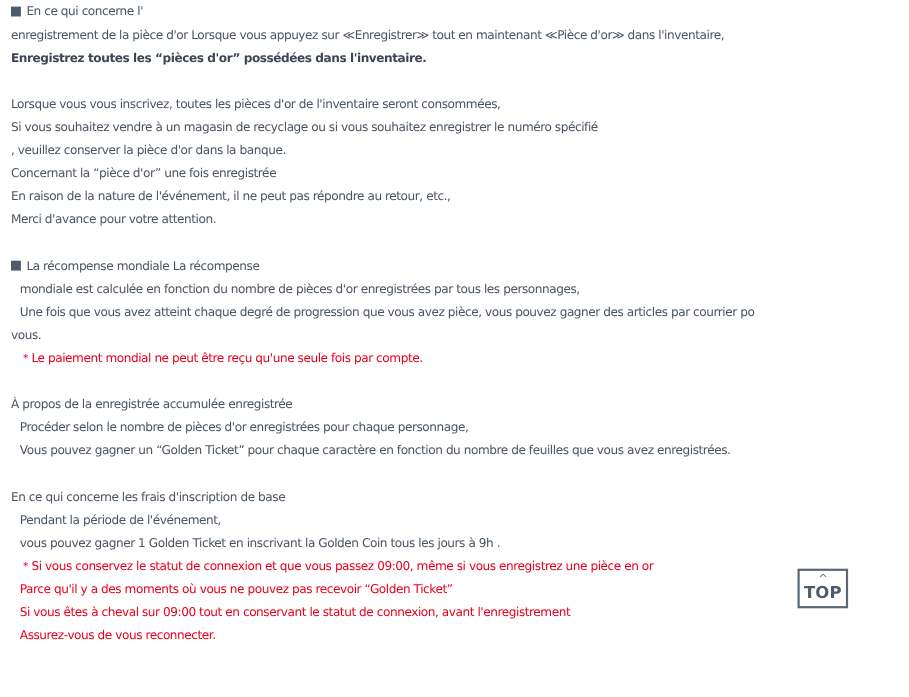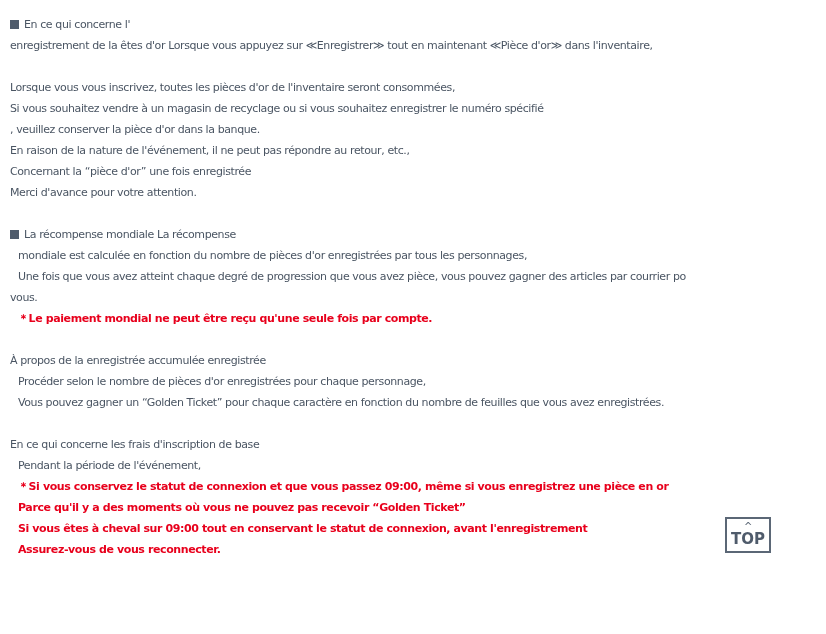--- a/index.html
+++ b/index.html
@@ -1,59 +1,61 @@
 <!DOCTYPE html>
 <html><head>
   <meta charset="utf-8">
   <style>
     html, body { margin:0; padding:0; background:#ffffff; }
     body { width:826px; height:634px; position:relative; overflow:hidden;
       font-family:"DejaVu Sans", sans-serif; font-size:11px; color:#4a5563; letter-spacing:-0.4px; }
-    .content { position:absolute; left:10px; top:14px; width:680px; }
+    .content { position:absolute; left:10px; top:0; width:680px; }
     .line { height:21px; line-height:21px; white-space:nowrap; }
     .gap { height:21px; }
     .indent { padding-left:8px; }
     .bold { font-weight:bold; color:#3d4654; }
-    .red { font-weight:bold; color:#e8001c; }
+    .red { font-weight:normal; color:#e8001c; }
     .sq { display:inline-block; width:9px; height:9px; background:#4f5b6b; margin-right:5px; vertical-align:-1px; }
     .top-btn { position:absolute; left:725px; top:517px; width:46px; height:36px; border:2px solid #5b6776;
       box-sizing:border-box; background:#fff; text-align:center; cursor:pointer; }
     .top-btn .chev { display:block; font-size:10px; line-height:10px; color:#5b6776; margin-top:3px; }
     .top-btn .lbl { display:block; font-size:15px; font-weight:bold; color:#4f5b6b; line-height:14px; letter-spacing:0; }
   </style>
 </head>
 <body>
 
 <div class="content">
   <div class="line"><span class="sq"></span><span>En ce qui concerne l'</span></div>
-  <div class="line">enregistrement de la êtes d'or Lorsque vous appuyez sur ≪Enregistrer≫ tout en maintenant ≪Pièce d'or≫ dans l'inventaire,</div>
+  <div class="line">enregistrement de la pièce d'or Lorsque vous appuyez sur ≪Enregistrer≫ tout en maintenant ≪Pièce d'or≫ dans l'inventaire,</div>
+  <div class="line bold">Enregistrez toutes les “pièces d'or” possédées dans l'inventaire.</div>
   <div class="gap"></div>
 
   <div class="line">Lorsque vous vous inscrivez, toutes les pièces d'or de l'inventaire seront consommées,</div>
   <div class="line">Si vous souhaitez vendre à un magasin de recyclage ou si vous souhaitez enregistrer le numéro spécifié</div>
   <div class="line">, veuillez conserver la pièce d'or dans la banque.</div>
+  <div class="line">Concernant la “pièce d'or” une fois enregistrée</div>
   <div class="line">En raison de la nature de l'événement, il ne peut pas répondre au retour, etc.,</div>
-  <div class="line">Concernant la “pièce d'or” une fois enregistrée</div>
   <div class="line">Merci d'avance pour votre attention.</div>
   <div class="gap"></div>
 
   <div class="line"><span class="sq"></span><span>La récompense mondiale La récompense</span></div>
   <div class="line indent">mondiale est calculée en fonction du nombre de pièces d'or enregistrées par tous les personnages,</div>
   <div class="line indent">Une fois que vous avez atteint chaque degré de progression que vous avez pièce, vous pouvez gagner des articles par courrier po</div>
   <div class="line">vous.</div>
   <div class="line indent red">＊Le paiement mondial ne peut être reçu qu'une seule fois par compte.</div>
   <div class="gap"></div>
 
   <div class="line">À propos de la enregistrée accumulée enregistrée</div>
   <div class="line indent">Procéder selon le nombre de pièces d'or enregistrées pour chaque personnage,</div>
   <div class="line indent">Vous pouvez gagner un “Golden Ticket” pour chaque caractère en fonction du nombre de feuilles que vous avez enregistrées.</div>
   <div class="gap"></div>
 
   <div class="line">En ce qui concerne les frais d'inscription de base</div>
   <div class="line indent">Pendant la période de l'événement,</div>
+  <div class="line indent">vous pouvez gagner 1 Golden Ticket en inscrivant la Golden Coin tous les jours à 9h .</div>
   <div class="line indent red">＊Si vous conservez le statut de connexion et que vous passez 09:00, même si vous enregistrez une pièce en or</div>
   <div class="line indent red">Parce qu'il y a des moments où vous ne pouvez pas recevoir “Golden Ticket”</div>
   <div class="line indent red">Si vous êtes à cheval sur 09:00 tout en conservant le statut de connexion, avant l'enregistrement</div>
   <div class="line indent red">Assurez-vous de vous reconnecter.</div>
 </div>
 
 <div class="top-btn">
   <span class="chev">^</span>
   <span class="lbl">TOP</span>
 </div>

